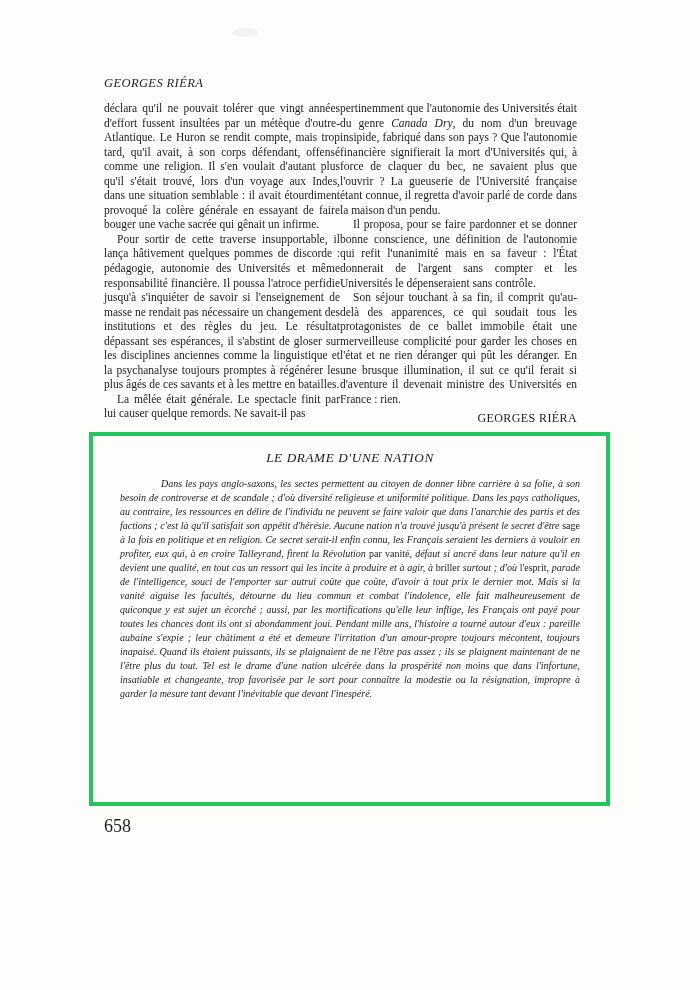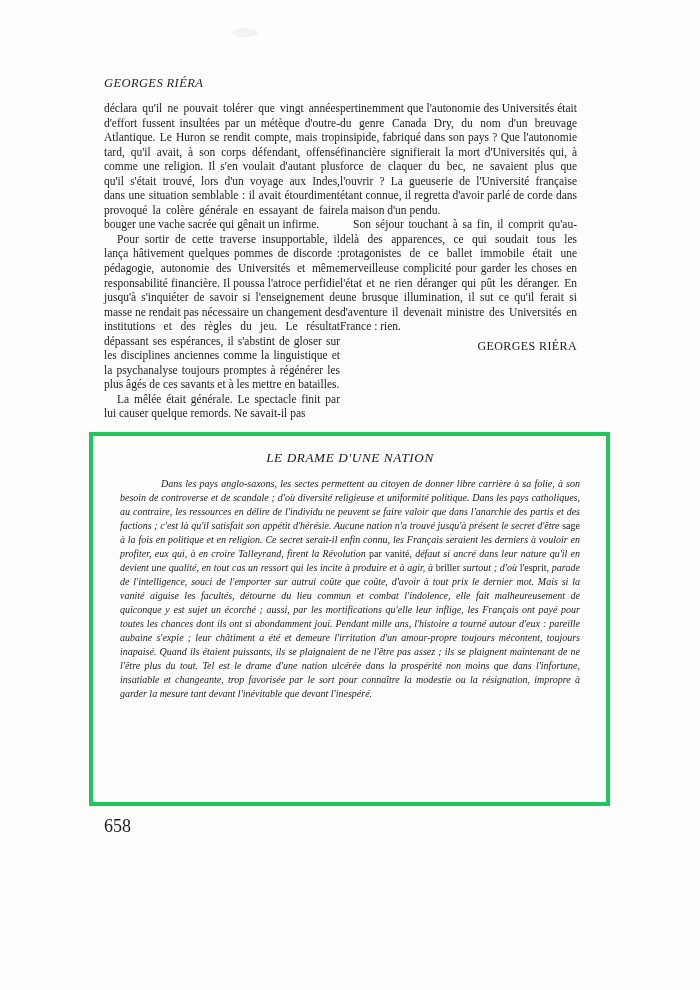--- a/index.html
+++ b/index.html
@@ -65,40 +65,41 @@
     margin-top: 8px;
     text-align: right;
     padding-right: 76px;
     font-size: 12px;
   }
   .page-number {
     position: absolute; left: 104px; top: 816px;
     font-size: 18px;
   }
   .rm { font-style: normal; }
-  .it { }
+  .it { font-style: italic; }
   .sc { font-variant: small-caps; }
 </style>
 </head>
 <body>
 
 <div class="page">
 
   <div class="smudge"></div>
 
   <div class="running-head">GEORGES RIÉRA</div>
 
   <div class="columns">
     <div class="col">
       <p class="para"><span class="rm">déclara qu'il ne pouvait tolérer que vingt années d'effort fussent insultées par un métèque d'outre-Atlantique. Le Huron se rendit compte, mais trop tard, qu'il avait, à son corps défendant, offensé comme une religion. Il s'en voulait d'autant plus qu'il s'était trouvé, lors d'un voyage aux Indes, dans une situation semblable : il avait étourdiment provoqué la colère générale en essayant de faire bouger une vache sacrée qui gênait un infirme.</span></p>
       <p class="para ind"><span class="rm">Pour sortir de cette traverse insupportable, il lança hâtivement quelques pommes de discorde : pédagogie, autonomie des Universités et même responsabilité financière. Il poussa l'atroce perfidie jusqu'à s'inquiéter de savoir si l'enseignement de masse ne rendait pas nécessaire un changement des institutions et des règles du jeu. Le résultat dépassant ses espérances, il s'abstint de gloser sur les disciplines anciennes comme la linguistique et la psychanalyse toujours promptes à régénérer les plus âgés de ces savants et à les mettre en batailles.</span></p>
       <p class="para ind"><span class="rm">La mêlée était générale. Le spectacle finit par lui causer quelque remords. Ne savait-il pas</span></p>
     </div>
     <div class="col col-right">
       <p class="para"><span class="rm">pertinemment que l'autonomie des Universités était du genre </span><span class="it">Canada Dry</span><span class="rm">, du nom d'un breuvage insipide, fabriqué dans son pays ? Que l'autonomie financière signifierait la mort d'Universités qui, à force de claquer du bec, ne savaient plus que l'ouvrir ? La gueuserie de l'Université française étant connue, il regretta d'avoir parlé de corde dans la maison d'un pendu.</span></p>
+      <p class="para ind"><span class="rm">Il proposa, pour se faire pardonner et se donner bonne conscience, une définition de l'autonomie qui refit l'unanimité mais en sa faveur : l'État donnerait de l'argent sans compter et les Universités le dépenseraient sans contrôle.</span></p>
       <p class="para ind"><span class="rm">Son séjour touchant à sa fin, il comprit qu'au-delà des apparences, ce qui soudait tous les protagonistes de ce ballet immobile était une merveilleuse complicité pour garder les choses en l'état et ne rien déranger qui pût les déranger. En une brusque illumination, il sut ce qu'il ferait si d'aventure il devenait ministre des Universités en France : rien.</span></p>
       <div class="signature">GEORGES RIÉRA</div>
     </div>
   </div>
 
   <div class="quote-box">
     <div class="quote-title">LE DRAME D'UNE NATION</div>
     <p class="quote-body"><span class="it">Dans les pays anglo-saxons, les sectes permettent au citoyen de donner libre carrière à sa folie, à son besoin de controverse et de scandale ; d'où diversité religieuse et uniformité politique. Dans les pays catholiques, au contraire, les ressources en délire de l'individu ne peuvent se faire valoir que dans l'anarchie des partis et des factions ; c'est là qu'il satisfait son appétit d'hérésie. Aucune nation n'a trouvé jusqu'à présent le secret d'être </span><span class="rm">sage</span><span class="it"> à la fois en politique et en religion. Ce secret serait-il enfin connu, les Français seraient les derniers à vouloir en profiter, eux qui, à en croire Talleyrand, firent la Révolution </span><span class="rm">par vanité</span><span class="it">, défaut si ancré dans leur nature qu'il en devient une qualité, en tout cas un ressort qui les incite à produire et à agir, à </span><span class="rm">briller</span><span class="it"> surtout ; d'où </span><span class="rm">l'esprit</span><span class="it">, parade de l'intelligence, souci de l'emporter sur autrui coûte que coûte, d'avoir à tout prix le dernier mot. Mais si la vanité aiguise les facultés, détourne du lieu commun et combat l'indolence, elle fait malheureusement de quiconque y est sujet un écorché ; aussi, par les mortifications qu'elle leur inflige, les Français ont payé pour toutes les chances dont ils ont si abondamment joui. Pendant mille ans, l'histoire a tourné autour d'eux : pareille aubaine s'expie ; leur châtiment a été et demeure l'irritation d'un amour-propre toujours mécontent, toujours inapaisé. Quand ils étaient puissants, ils se plaignaient de ne l'être pas assez ; ils se plaignent maintenant de ne l'être plus du tout. Tel est le drame d'une nation ulcérée dans la prospérité non moins que dans l'infortune, insatiable et changeante, trop favorisée par le sort pour connaître la modestie ou la résignation, impropre à garder la mesure tant devant l'inévitable que devant l'inespéré.</span></p>
   </div>
 

